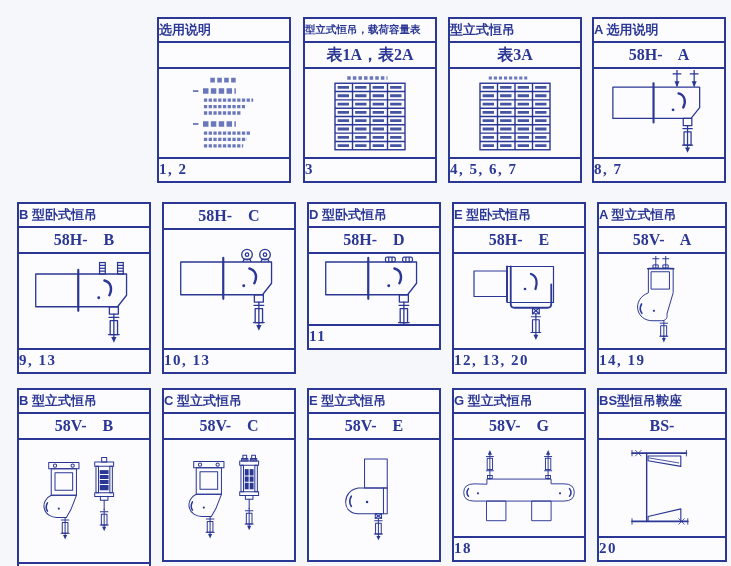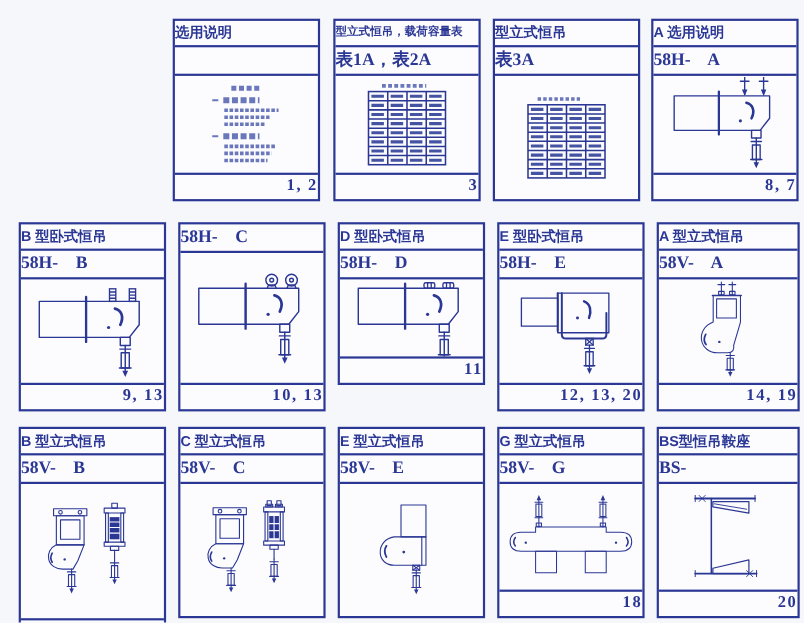--- a/index.html
+++ b/index.html
@@ -19,30 +19,30 @@
   }
   .t {
     height: 24px; line-height: 21px;
     text-align: left; font-weight: bold; font-size: 13px;
     color: #2b3794; border-bottom: 2px solid #2b3794;
     white-space: nowrap; overflow: hidden;
   }
   .t-sm { font-size: 10.5px; }
   .s {
     height: 26px; line-height: 24px;
-    font-weight: bold; font-size: 16px;
+    text-align: center; font-weight: bold; font-size: 16px;
     color: #2b3794; border-bottom: 2px solid #2b3794;
     font-family: "Liberation Serif", serif;
     white-space: pre; overflow: hidden;
   }
   .b { flex: 1; display: flex; align-items: center; justify-content: center; overflow: hidden; }
   .f {
     height: 24px; line-height: 21px;
     border-top: 2px solid #2b3794;
-    text-align: right; font-weight: bold; font-size: 15px;
+    text-align: left; font-weight: bold; font-size: 15px;
     color: #2b3794; letter-spacing: 1.5px;
     font-family: "Liberation Serif", serif;
     white-space: nowrap; overflow: hidden;
   }
   svg { display: block; }
 </style>
 </head>
 <body>
 
 <svg width="0" height="0" style="position:absolute">
@@ -163,20 +163,21 @@
           <line x1="19" y1="28.3" x2="95" y2="28.3"></line>
         <line x1="19" y1="37.8" x2="95" y2="37.8"></line>
           <line x1="19" y1="47.3" x2="95" y2="47.3"></line>
         <line x1="19" y1="56.8" x2="95" y2="56.8"></line>
           <line x1="19" y1="66.3" x2="95" y2="66.3"></line>
         <line x1="19" y1="75.8" x2="95" y2="75.8"></line>
           <line x1="19" y1="85.3" x2="95" y2="85.3"></line>
       </g>
     </svg>
   </div>
+  <div class="f">4, 5, 6, 7</div>
 </div>
 
 <div class="cell" style="left:592px;top:17px;width:134px;height:166px">
   <div class="t">A 选用说明</div>
   <div class="s">58H-    A</div>
   <div class="b">
     <svg width="104" height="86" viewBox="0 0 130 110">
       <use href="#hbase"></use>
       <use href="#rodA" x="88" y="22"></use>
       <use href="#rodA" x="110" y="22"></use>

